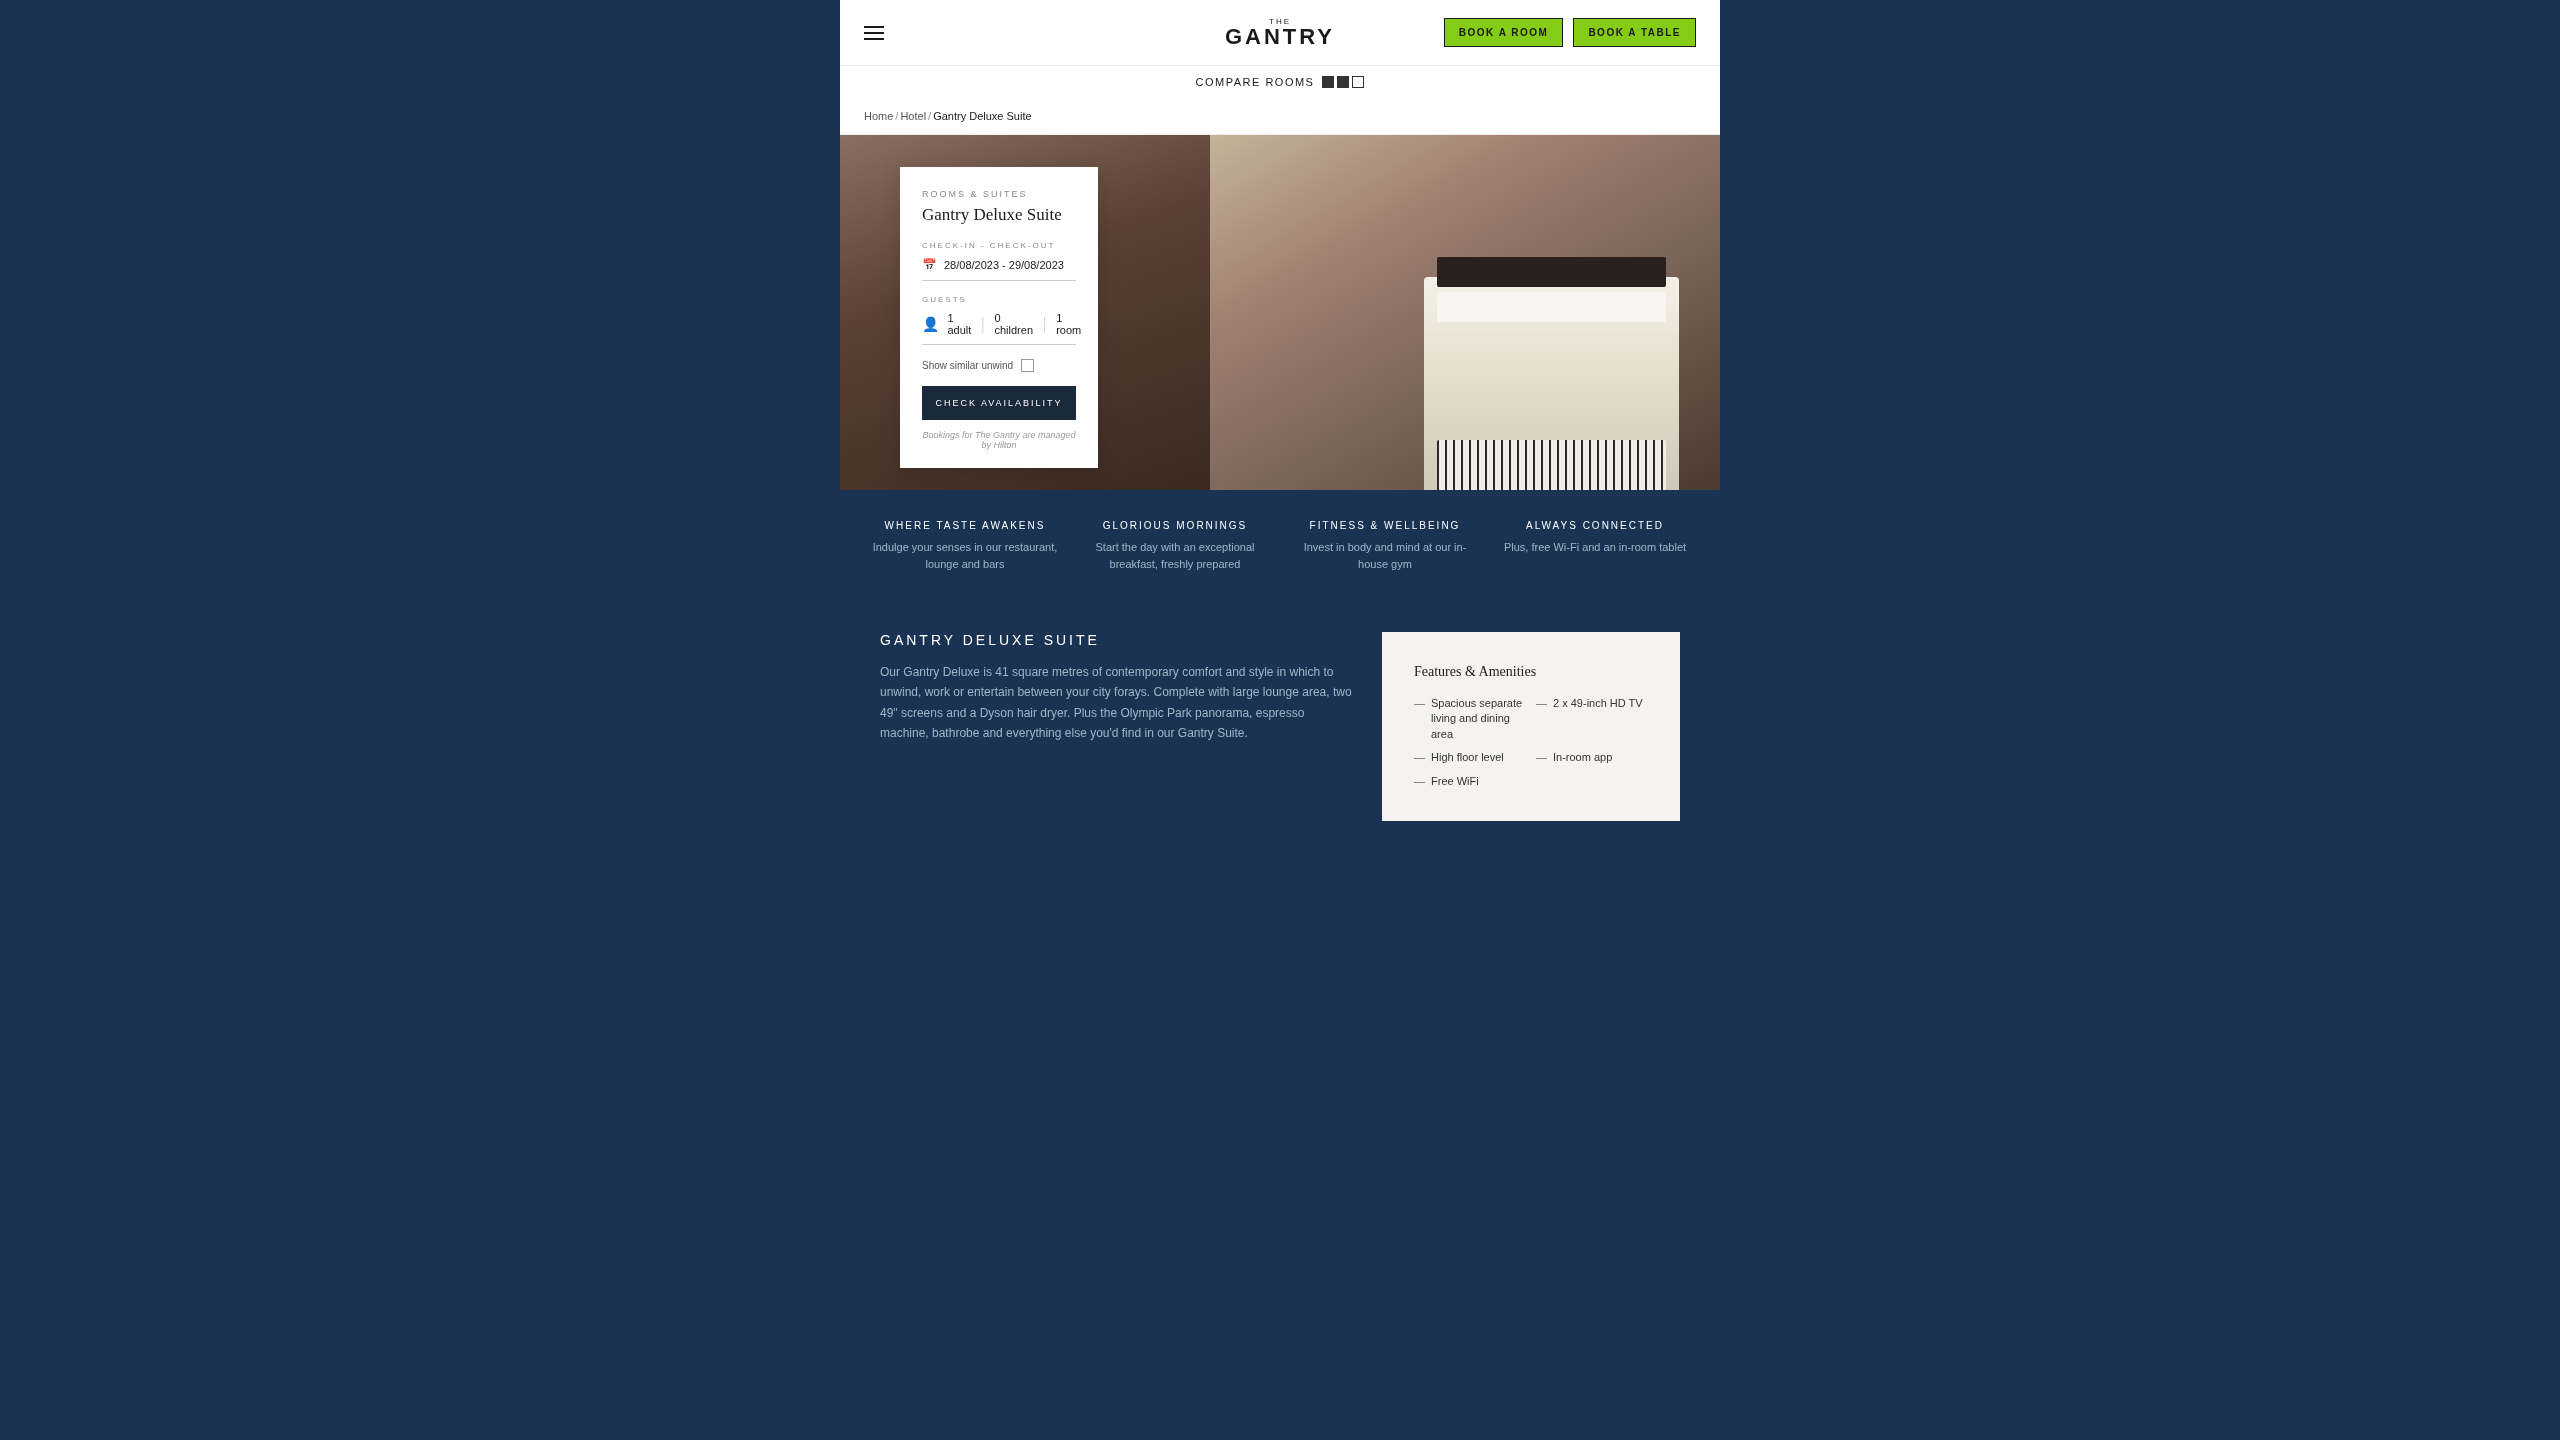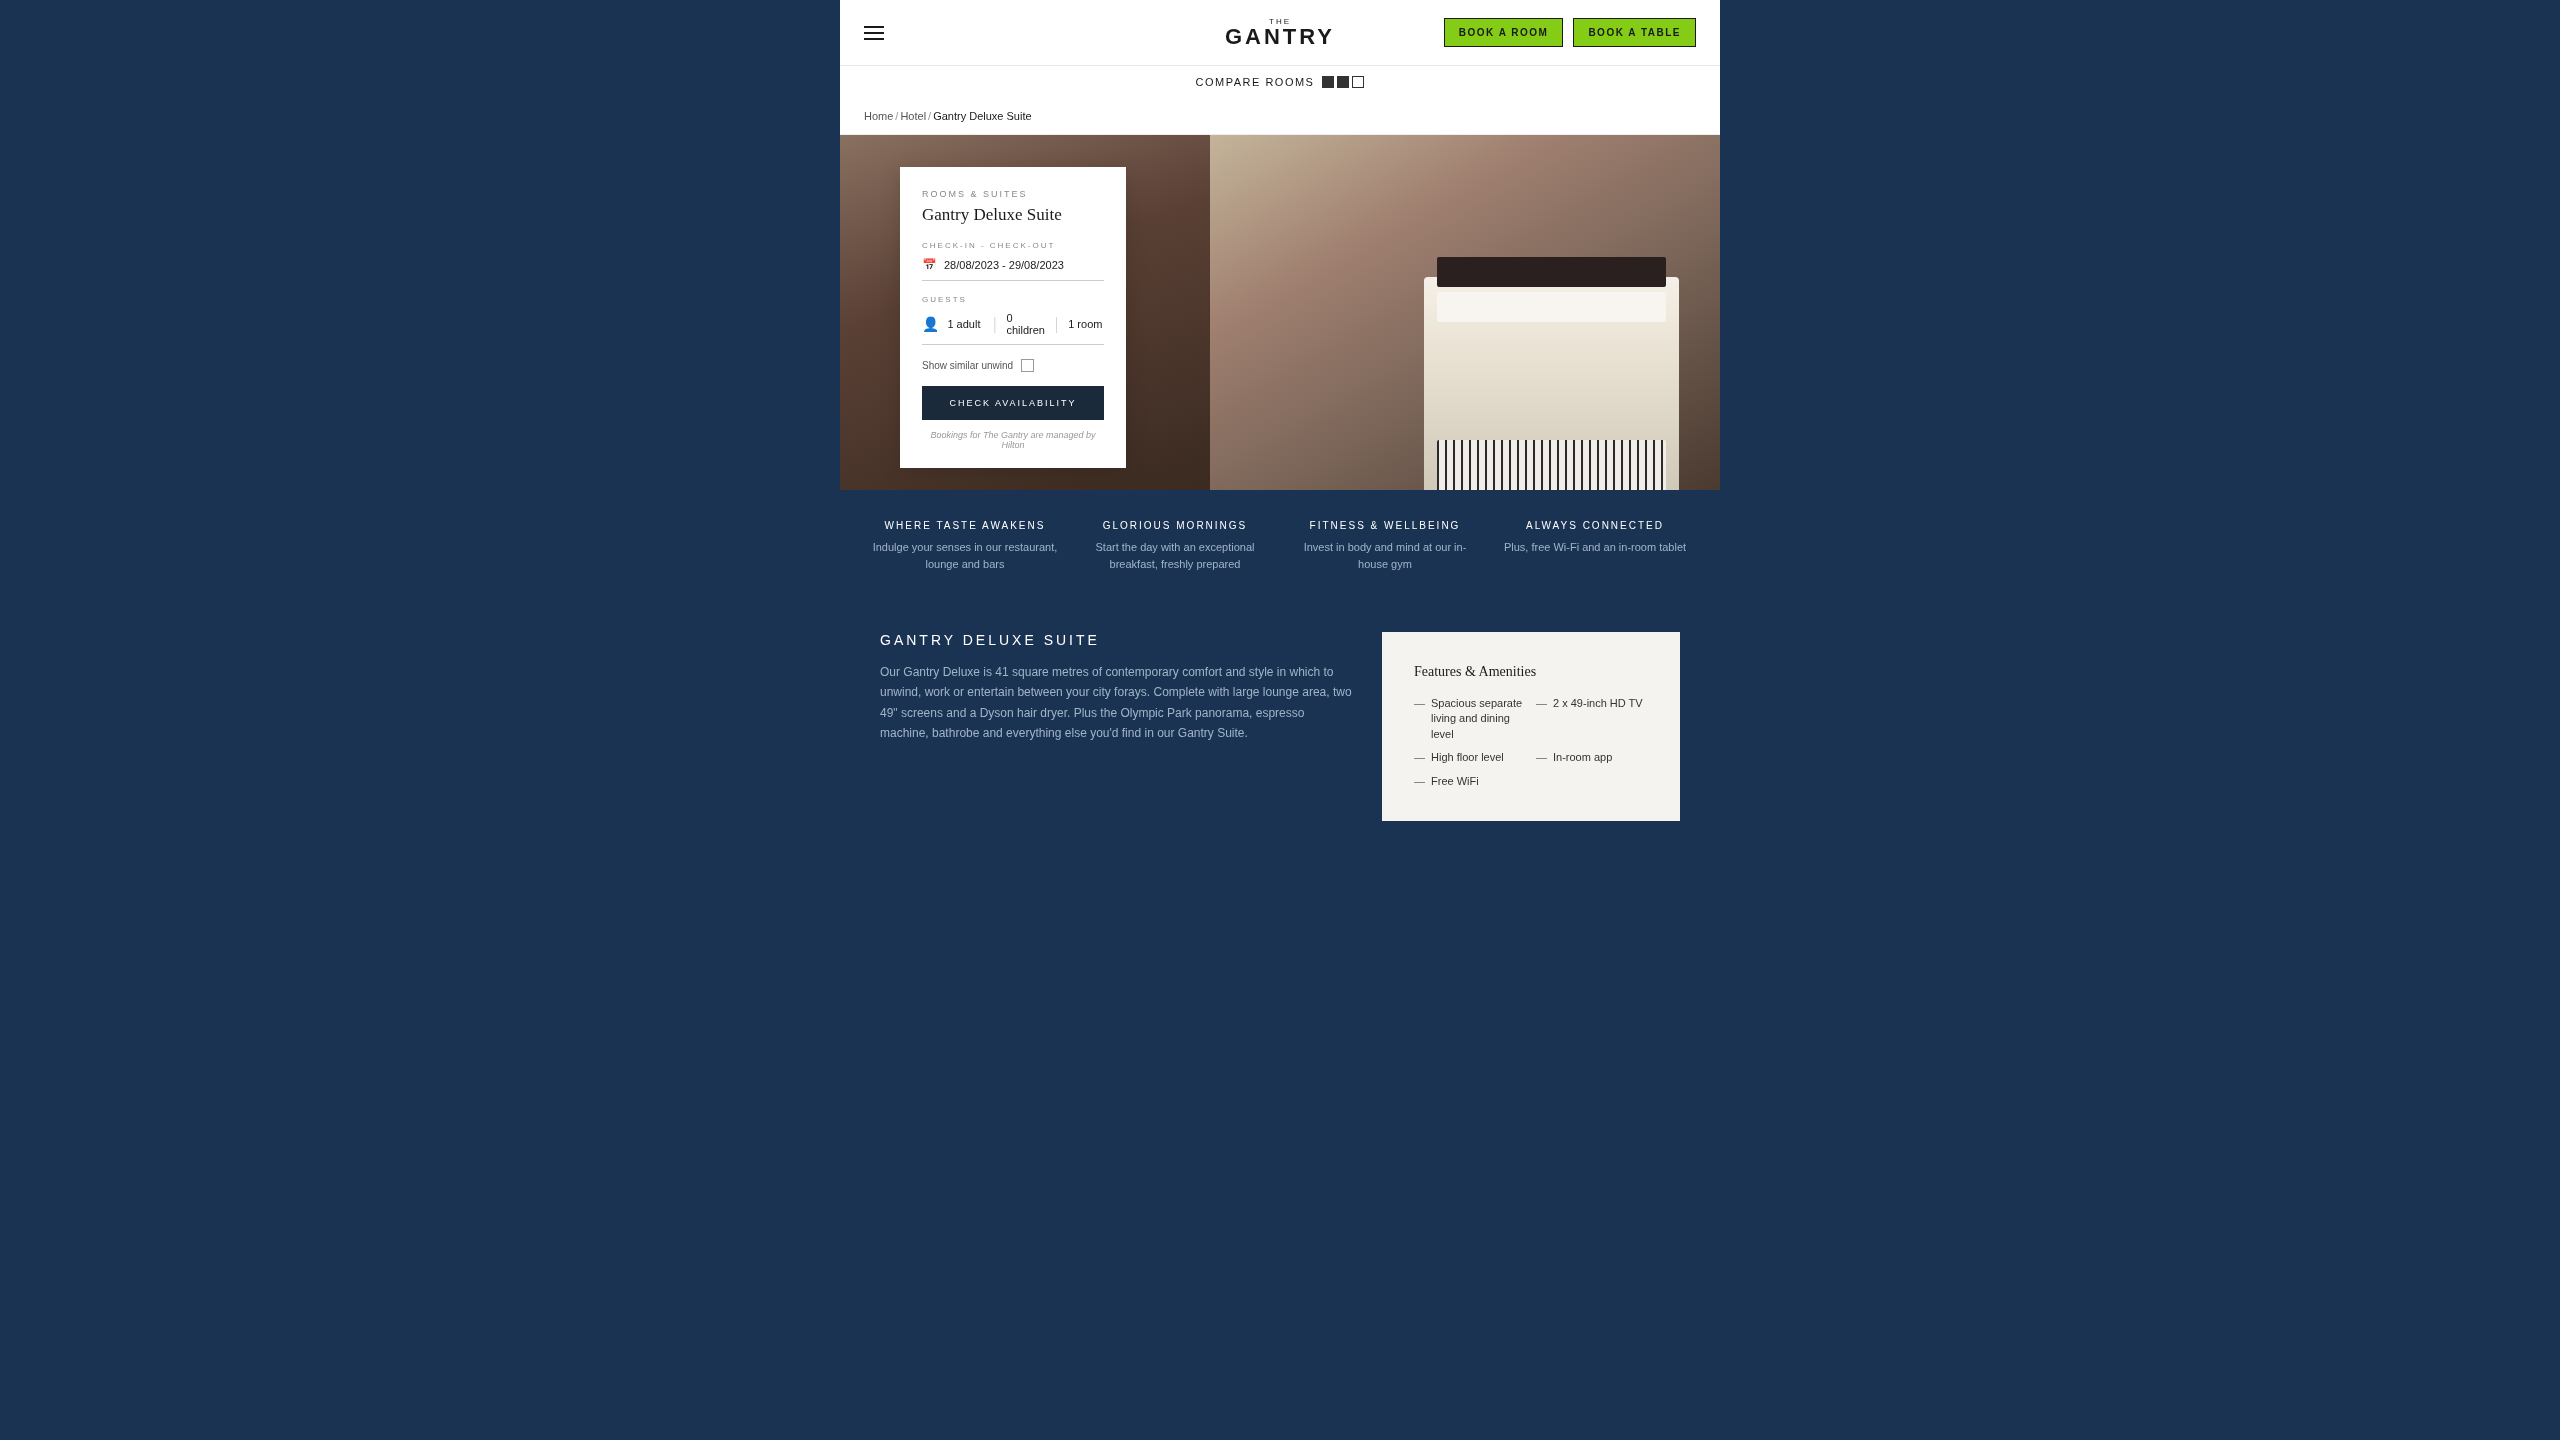--- a/index.html
+++ b/index.html
@@ -192,21 +192,21 @@
       height: 50px;
       background: repeating-linear-gradient(90deg, #2a2a2a 0px, #2a2a2a 2px, #f0ede8 2px, #f0ede8 8px);
       border-radius: 2px 2px 0 0;
     }
 
     
     .booking-card {
       position: absolute;
       top: 32px;
       left: 60px;
-      width: 226px;
+      width: 198px;
       background: #fff;
       padding: 22px 22px 18px;
       box-shadow: 0 4px 20px rgba(0,0,0,0.15);
       z-index: 5;
     }
     .card-category {
       font-size: 9px;
       letter-spacing: 2px;
       text-transform: uppercase;
       color: #888;
@@ -494,21 +494,21 @@
   <div class="lower-section">
     <div class="room-info">
       <div class="room-info-title">GANTRY DELUXE SUITE</div>
       <div class="room-info-desc">Our Gantry Deluxe is 41 square metres of contemporary comfort and style in which to unwind, work or entertain between your city forays. Complete with large lounge area, two 49" screens and a Dyson hair dryer. Plus the Olympic Park panorama, espresso machine, bathrobe and everything else you'd find in our Gantry Suite.</div>
     </div>
     <div class="amenities-card">
       <div class="amenities-title">Features &amp; Amenities</div>
       <div class="amenities-grid">
         <div class="amenity-item">
           <span class="amenity-dash">—</span>
-          <span>Spacious separate living and dining level</span>
+          <span>Spacious separate living and dining area</span>
         </div>
         <div class="amenity-item">
           <span class="amenity-dash">—</span>
           <span>2 x 49-inch HD TV</span>
         </div>
         <div class="amenity-item">
           <span class="amenity-dash">—</span>
           <span>High floor level</span>
         </div>
         <div class="amenity-item">

